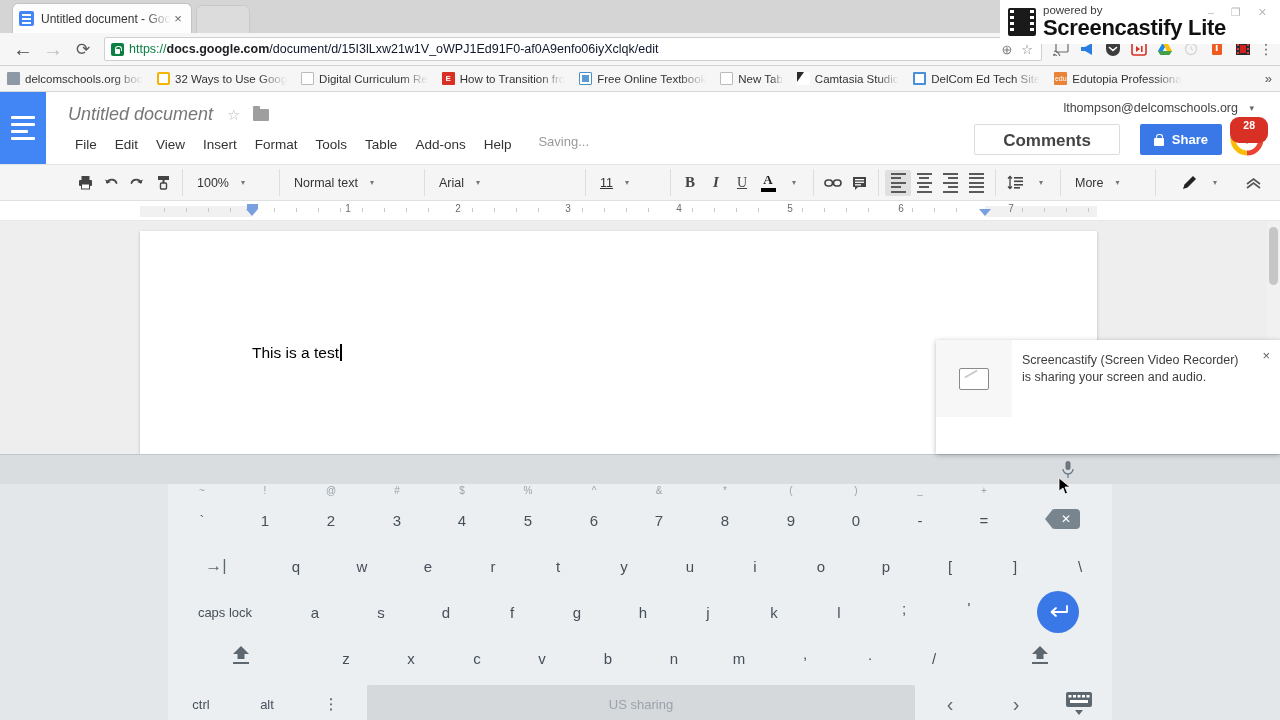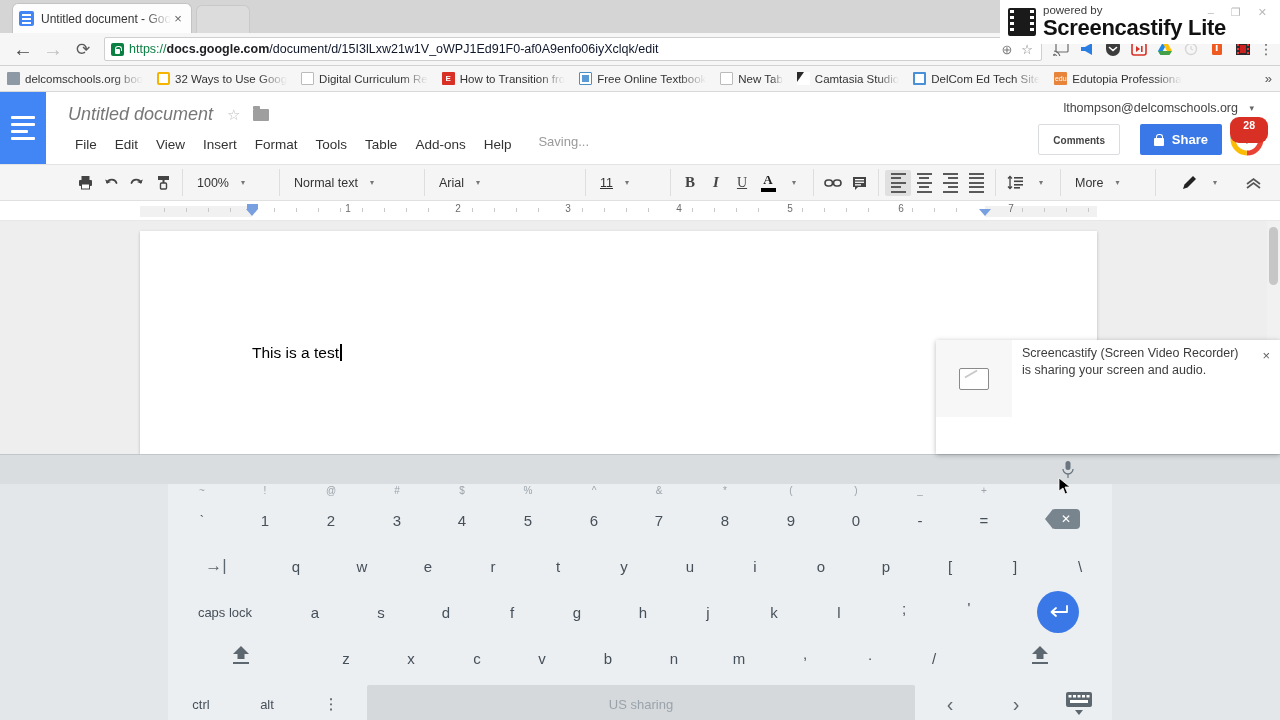--- a/index.html
+++ b/index.html
@@ -177,21 +177,21 @@
   .saving { font-size: 13px; color: #9a9a9a; margin-left: 18px; }
 
   .acct-email {
     position: absolute; right: 42px; top: 101px; font-size: 12.5px; color: #444;
     z-index: 12;
   }
   .acct-caret { position: absolute; right: 26px; top: 103px; font-size: 9px; color: #666; z-index: 12; }
 
   .comments-btn {
     position: absolute; right: 160px; top: 124px; height: 31px;
-    padding: 0 14px; line-height: 31px; font-size: 10px; font-weight: bold;
+    padding: 0 28px; line-height: 31px; font-size: 17px; font-weight: bold;
     color: #444; background: #fff; border: 1px solid #dadce0; border-radius: 2px;
   }
   .share-btn {
     position: absolute; right: 58px; top: 124px; height: 31px;
     padding: 0 14px; line-height: 31px; font-size: 13px; font-weight: bold;
     color: #fff; background: #3b78e7; border-radius: 2px;
     display: flex; align-items: center;
   }
   .share-lock {
     width: 10px; height: 12px; margin-right: 8px; position: relative;
@@ -315,21 +315,21 @@
     justify-content: center; background: #f7f7f7;
   }
   .sn-icon {
     width: 30px; height: 22px; border: 1.5px solid #8a8a8a; border-radius: 2px;
     position: relative; background: #fff;
   }
   .sn-icon::after {
     content: ""; position: absolute; left: 4px; top: 4px; width: 14px; height: 2px;
     background: #c9c9c9; transform: rotate(-30deg);
   }
-  .sn-msg { flex: 1; padding: 5px 26px 0 10px; font-size: 12.5px; color: #3c3c3c; line-height: 1.38; }
+  .sn-msg { flex: 1; padding: 12px 26px 0 10px; font-size: 12.5px; color: #3c3c3c; line-height: 1.38; }
   .sn-close { position: absolute; right: 10px; top: 8px; font-size: 13px; color: #5f5f5f; }
   .sn-footer {
     height: 37px; border-top: 1px solid #e6e6e6; display: flex; align-items: center;
     padding-left: 16px; font-size: 12.5px; color: #444;
   }
 
   
   .osk {
     position: absolute; left: 0; top: 454px; width: 1280px; height: 266px;
     background: #eceff1;

